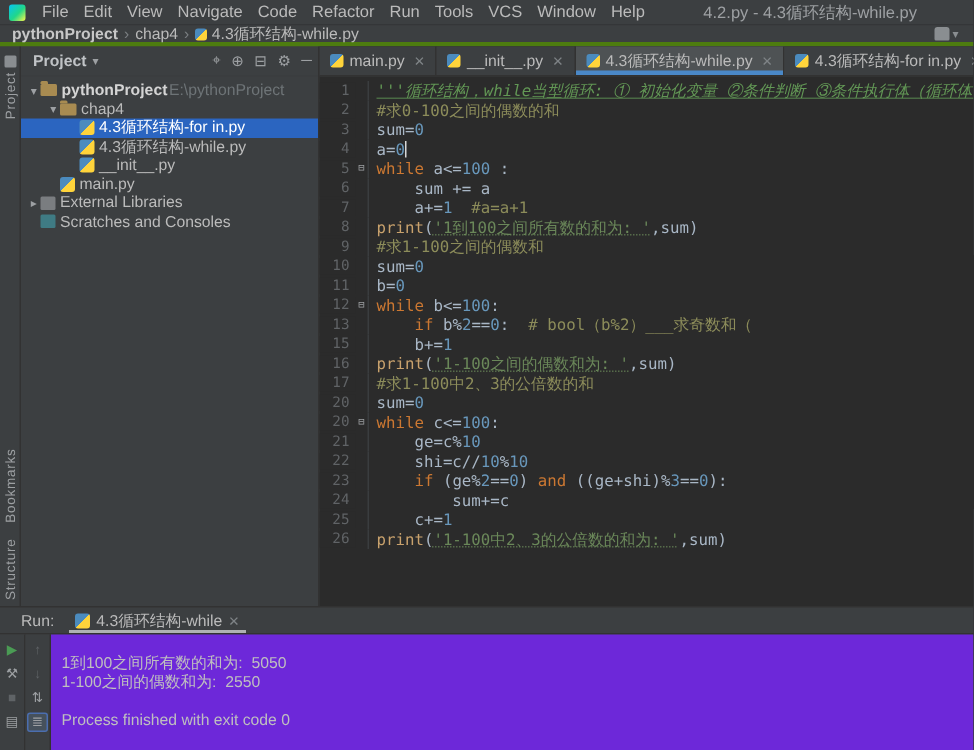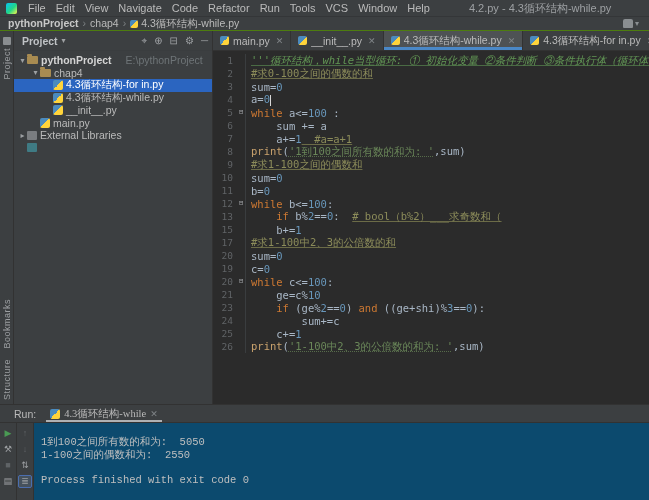--- a/index.html
+++ b/index.html
@@ -11,21 +11,21 @@
   #menubar { position:absolute; left:0; top:0; width:649px; height:17px;
     display:flex; align-items:center; background:#3c3f41; border-bottom:1px solid #343638;
     font-size:11px; color:#bbbbbb; padding-left:4px; }
   #logo { width:11px; height:11px; border-radius:2px; margin:0 6px 0 2px;
     background:linear-gradient(135deg,#07c3f2 0%,#21d789 55%,#fcf84a 100%); }
   .menu-item { padding:0 5px; height:17px; line-height:17px; cursor:default; }
   #window-title { margin-left:34px; color:#9da0a3; white-space:nowrap; }
 
   
   #navbar { position:absolute; left:0; top:17px; width:649px; height:14px;
-    display:flex; align-items:center; background:#3c3f41; border-bottom:1px solid #4d7c0f;
+    display:flex; align-items:center; background:#3c3f41; border-bottom:3px solid #4d7c0f;
     font-size:10.5px; padding-left:6px; }
   .crumb { padding:0 2px; white-space:nowrap; }
   .crumb.bold { font-weight:bold; color:#c7c7c7; }
   .crumb-sep { color:#7c8083; padding:0 2px; }
   #nav-right { margin-left:auto; display:flex; align-items:center; margin-right:10px; gap:2px; }
   .user-glyph { width:10px; height:9px; background:#8a8e91; border-radius:2px 2px 1px 1px; display:inline-block; }
   .dd-arrow { color:#8a8e91; font-size:8px; }
 
   
   #main { position:absolute; left:0; top:31px; width:649px; height:373px; display:flex; }
@@ -46,21 +46,21 @@
   #project-header .title { font-weight:bold; color:#c0c3c6; }
   #project-header .dd { font-size:8px; margin-left:4px; color:#9da0a3; }
   #project-header-icons { margin-left:auto; display:flex; gap:7px; color:#9da0a3; font-size:10px; }
   #tree { padding-top:3px; }
   .tree-row { height:12.5px; display:flex; align-items:center; white-space:nowrap; cursor:default; }
   .tree-row.selected { background:#2b65c0; color:#ffffff; }
   .tree-row .chev { width:9px; text-align:center; font-size:8px; color:#9da0a3; flex:none; }
   .tree-row.selected .chev { color:#d6e4ff; }
   .tree-label { margin-left:3px; }
   .tree-label.bold { font-weight:bold; color:#d4d4d4; }
-  .tree-extra { color:#6e7477; margin-left:14px; }
+  .tree-extra { color:#6e7477; margin-left:1px; }
   .ico { flex:none; display:inline-block; }
   .folder-icon { width:11px; height:8px; background:#a88b51; border-radius:1px; position:relative; }
   .folder-icon:before { content:""; position:absolute; left:0; top:-2px; width:5px; height:2px;
     background:#a88b51; border-radius:1px 1px 0 0; }
   .py-icon { width:10px; height:10px; border-radius:2px;
     background:linear-gradient(135deg,#4b8bbe 0 50%,#ffd43b 50% 100%); }
   .lib-icon { width:10px; height:9px; background:#7a7d80; border-radius:1px; }
   .console-icon-s { width:10px; height:9px; background:#3f7b84; border-radius:1px; }
 
   
@@ -75,46 +75,46 @@
 
   #code-area { flex:1; overflow:hidden; padding-top:3px;
     font-family:"DejaVu Sans Mono", monospace; font-size:10.5px; }
   .code-line { height:13px; display:flex; align-items:center; }
   .ln { width:24px; flex:none; text-align:right; padding-right:4px; color:#606366;
     font-size:9.5px; background:#2b2b2b; }
   .fold-col { width:9px; flex:none; text-align:center; color:#9da0a3; font-size:7px;
     border-right:1px solid #3a3d3f; height:13px; line-height:13px; }
   .code-text { white-space:pre; padding-left:5px; }
   .tk-d { color:#629755; font-style:italic; text-decoration:underline; text-decoration-color:#4a6b44; }
-  .tk-c { color:#8c8c5a; text-decoration:underline; text-decoration-color:#6b6b47; }
+  .tk-c { color:#8c8c5a; text-decoration-color:#6b6b47; }
   .tk-k { color:#cc7832; }
   .tk-n { color:#6897bb; }
   .tk-s { color:#6a8759; text-decoration:underline dotted; text-decoration-color:#566b4a; }
   .tk-p { color:#c9a26d; }
   .tk-v { color:#a9b7c6; }
   .caret { display:inline-block; width:1.5px; height:11px; background:#d8d8d8; vertical-align:middle; }
 
   
   #run-panel { position:absolute; left:0; top:404px; width:649px; height:96px;
     display:flex; flex-direction:column; background:#3c3f41; border-top:1px solid #323232; }
   #run-header { height:18px; display:flex; align-items:stretch; padding-left:14px;
     border-bottom:1px solid #323232; font-size:10.5px; flex:none; }
   #run-label { align-self:center; margin-right:8px; color:#bbbbbb; }
-  #run-tab { display:flex; align-items:center; gap:4px; padding:0 6px; position:relative;font-family:Liberation Serif, serif; }
+  #run-tab { display:flex; align-items:center; gap:4px; padding:0 6px; position:relative; }
   #run-tab:after { content:""; position:absolute; left:2px; right:2px; bottom:0; height:2px; background:#afb1b3; }
   #run-tab .close { color:#7f8487; font-size:9px; }
   #run-body { flex:1; display:flex; min-height:0; }
   .rtb { width:17px; background:#3c3f41; border-right:1px solid #323232;
     display:flex; flex-direction:column; align-items:center; padding-top:4px; gap:3px; flex:none; }
   .rtb-ico { width:14px; height:13px; line-height:13px; text-align:center; font-size:9px; color:#9da0a3; }
   .rtb-ico.green { color:#4a9b54; }
   .rtb-ico.dim { color:#5f6366; }
   .rtb-ico.active { background:#46515c; border:1px solid #4b6eaf; border-radius:2px; line-height:11px; }
-  #console { flex:1; background:#0c4a6e; padding:12px 0 0 7px;
-    font-family:Liberation Mono, monospace; font-size:10.5px; color:#bfbfbf; }
+  #console { flex:1; background:#6d28d9; padding:12px 0 0 7px;
+    font-family:Liberation Sans, sans-serif; font-size:10.5px; color:#bfbfbf; }
   .console-line { height:13px; white-space:pre; }
 </style>
 </head>
 <body>
 
 <div id="app">
 
   <div id="menubar">
     <span id="logo"></span>
     <span id="menu-items"><span class="menu-item">File</span><span class="menu-item">Edit</span><span class="menu-item">View</span><span class="menu-item">Navigate</span><span class="menu-item">Code</span><span class="menu-item">Refactor</span><span class="menu-item">Run</span><span class="menu-item">Tools</span><span class="menu-item">VCS</span><span class="menu-item">Window</span><span class="menu-item">Help</span></span>
@@ -187,20 +187,21 @@
             <span class="tree-label">main.py</span>
           </div>
           <div class="tree-row" style="padding-left: 4px;">
             <span class="chev">▸</span>
             <span class="ico lib-icon"></span>
             <span class="tree-label">External Libraries</span>
           </div>
           <div class="tree-row" style="padding-left: 4px;">
             <span class="chev"></span>
             <span class="ico console-icon-s"></span>
+            <span class="tree-label">Scratches and Consoles</span>
           </div>
         </div>
     </div>
 
     <div id="editor">
       <div id="tabbar">
           <div class="tab">
             <span class="py-icon ico" style="width: 9px; height: 9px;"></span>
             <span>main.py</span>
             <span class="close">✕</span>
@@ -286,43 +287,48 @@
             <span class="ln">13</span>
             <span class="fold-col"></span>
             <span class="code-text"><span class="tk-v">    </span><span class="tk-k">if </span><span class="tk-v">b%</span><span class="tk-n">2</span><span class="tk-v">==</span><span class="tk-n">0</span><span class="tk-v">:  </span><span class="tk-c"># bool（b%2）___求奇数和（</span></span>
           </div>
           <div class="code-line">
             <span class="ln">15</span>
             <span class="fold-col"></span>
             <span class="code-text"><span class="tk-v">    b+=</span><span class="tk-n">1</span></span>
           </div>
           <div class="code-line">
+            <span class="ln">16</span>
+            <span class="fold-col"></span>
+            <span class="code-text"><span class="tk-p">print</span><span class="tk-v">(</span><span class="tk-s">'1-100之间的偶数和为: '</span><span class="tk-v">,sum)</span></span>
+          </div>
+          <div class="code-line">
             <span class="ln">17</span>
             <span class="fold-col"></span>
             <span class="code-text"><span class="tk-c">#求1-100中2、3的公倍数的和</span></span>
           </div>
           <div class="code-line">
             <span class="ln">20</span>
             <span class="fold-col"></span>
             <span class="code-text"><span class="tk-v">sum=</span><span class="tk-n">0</span></span>
-          </div>
-          <div class="code-line">
-            <span class="ln">19</span>
-            <span class="fold-col"></span>
-            <span class="code-text"><span class="tk-v">c=</span><span class="tk-n">0</span></span>
           </div>
           <div class="code-line">
             <span class="ln">20</span>
             <span class="fold-col">⊟</span>
             <span class="code-text"><span class="tk-k">while </span><span class="tk-v">c&lt;=</span><span class="tk-n">100</span><span class="tk-v">:</span></span>
           </div>
           <div class="code-line">
             <span class="ln">21</span>
             <span class="fold-col"></span>
             <span class="code-text"><span class="tk-v">    ge=c%</span><span class="tk-n">10</span></span>
+          </div>
+          <div class="code-line">
+            <span class="ln">22</span>
+            <span class="fold-col"></span>
+            <span class="code-text"><span class="tk-v">    shi=c//</span><span class="tk-n">10</span><span class="tk-v">%</span><span class="tk-n">10</span></span>
           </div>
           <div class="code-line">
             <span class="ln">23</span>
             <span class="fold-col"></span>
             <span class="code-text"><span class="tk-v">    </span><span class="tk-k">if </span><span class="tk-v">(ge%</span><span class="tk-n">2</span><span class="tk-v">==</span><span class="tk-n">0</span><span class="tk-v">) </span><span class="tk-k">and</span><span class="tk-v"> ((ge+shi)%</span><span class="tk-n">3</span><span class="tk-v">==</span><span class="tk-n">0</span><span class="tk-v">):</span></span>
           </div>
           <div class="code-line">
             <span class="ln">24</span>
             <span class="fold-col"></span>
             <span class="code-text"><span class="tk-v">        sum+=c</span></span>

